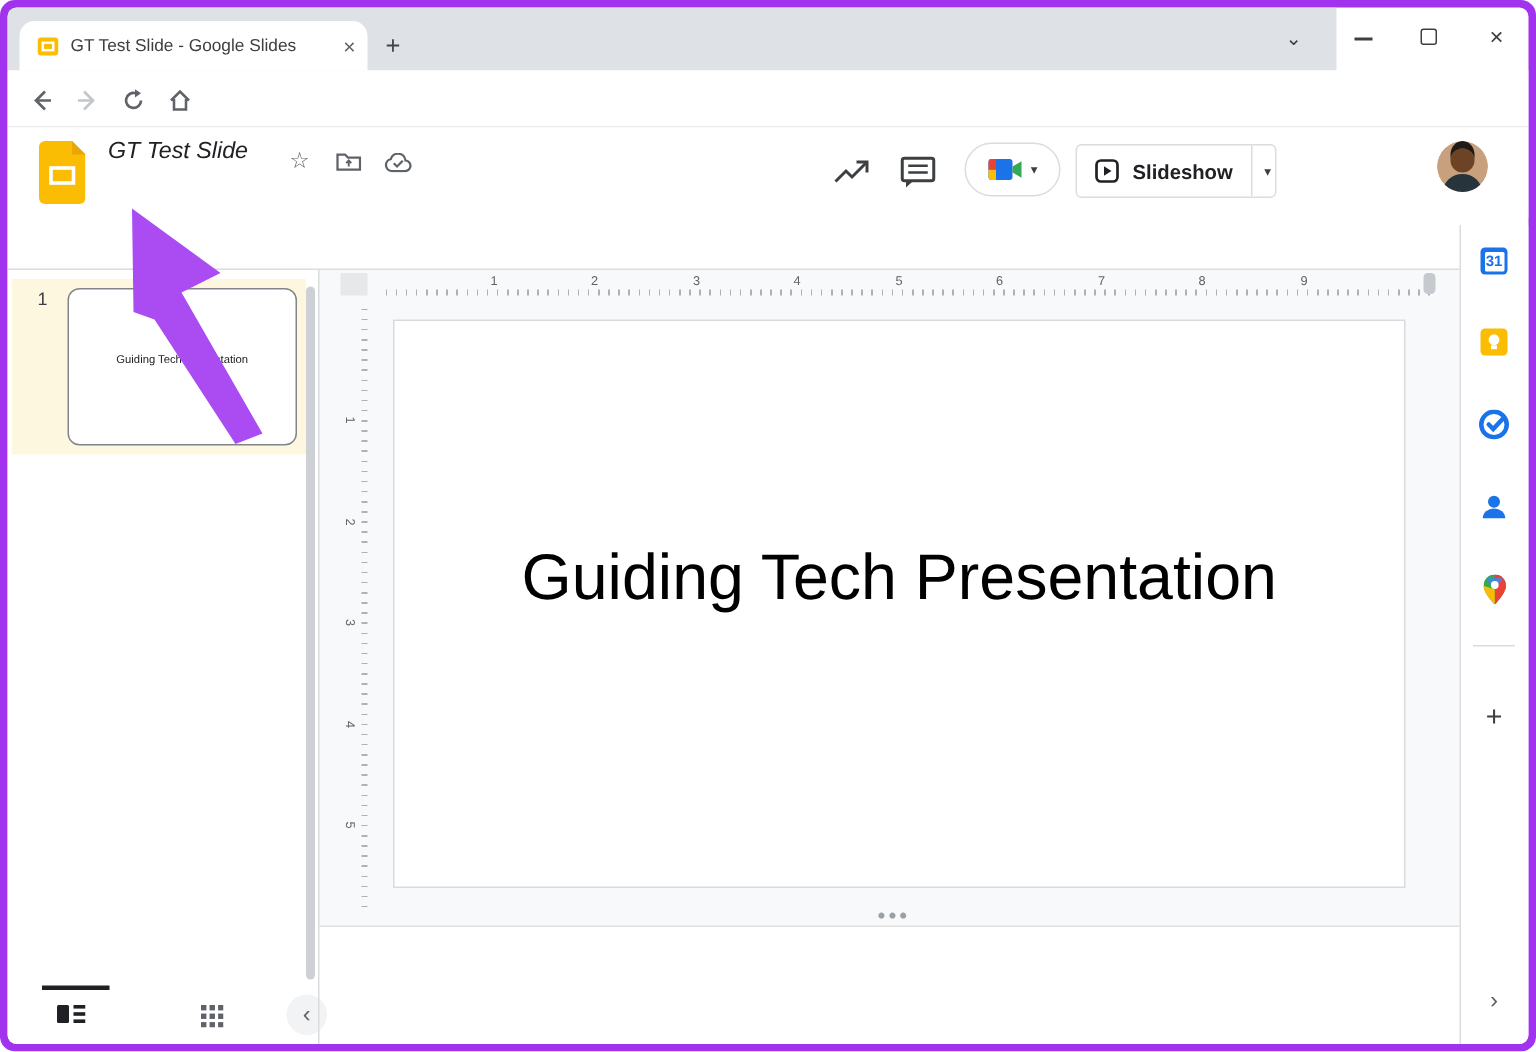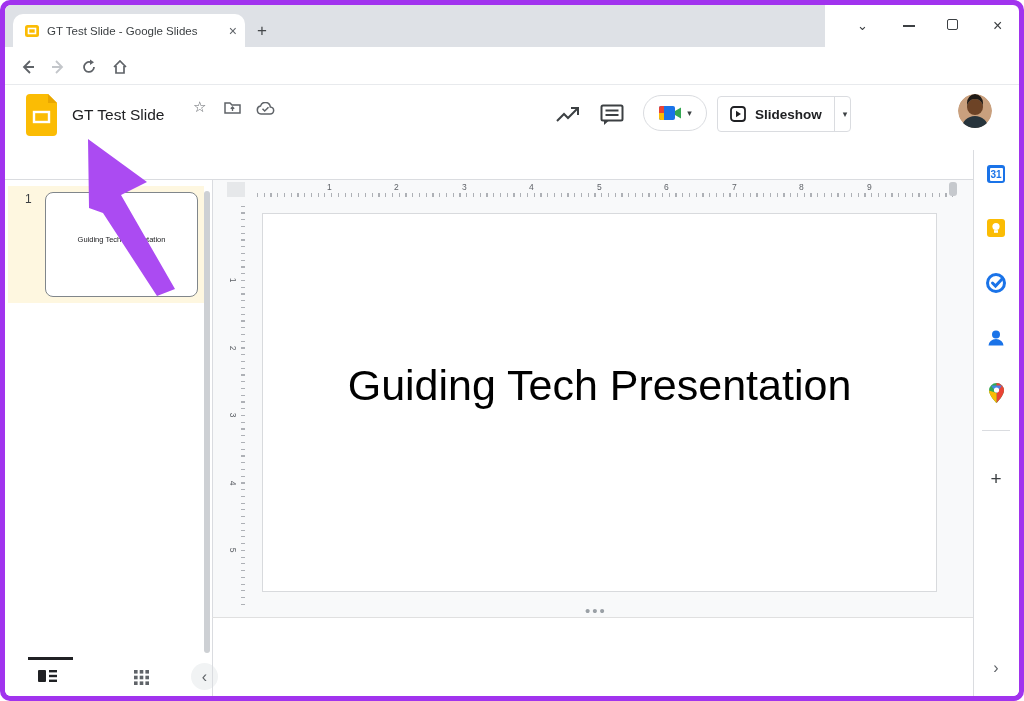--- a/index.html
+++ b/index.html
@@ -4,21 +4,21 @@
 <style>
   * { margin:0; padding:0; box-sizing:border-box; }
   body { font-family:"Liberation Sans", sans-serif; background:#fff; }
   .frame { position:relative; width:1024px; height:701px; background:#A133EE; border-radius:10px; overflow:hidden; }
   .screen { position:absolute; left:5px; top:5px; width:1014px; height:691px; background:#fff; border-radius:6px; overflow:hidden; }
   .abs { position:absolute; }
   .row { display:flex; align-items:center; }
   svg { display:block; }
 
   
-  .tabstrip { left:0; top:0; width:820px; height:42px; background:#DEE1E6; }
+  .tabstrip { left:0; top:0; width:886px; height:42px; background:#DEE1E6; }
   .tab { left:8px; top:9px; width:232px; height:33px; background:#fff; border-radius:10px 10px 0 0; display:flex; align-items:center; padding:0 8px 0 12px; }
   .tab-title { font-size:11.5px; color:#3C4043; white-space:nowrap; overflow:hidden; flex:1; margin-left:8px; }
   .tab-close { font-size:14px; color:#5F6368; margin-left:6px; cursor:default; }
   .newtab { left:252px; top:16px; font-size:17px; color:#44474A; }
   .winbtn { color:#3C4043; font-size:13px; }
   .addressbar { left:0; top:42px; width:1014px; height:38px; background:#fff; border-bottom:1px solid #E8EAED; }
   .pill { left:135px; top:48px; width:655px; height:28px; background:#F1F3F4; border-radius:14px; display:flex; align-items:center; padding:0 10px 0 12px; }
   .url { font-size:12.5px; color:#202124; white-space:nowrap; overflow:hidden; flex:1; margin-left:8px; }
   .extbadge { position:absolute; right:-4px; bottom:-3px; background:#174EA6; color:#fff; font-size:6.5px; padding:0 2px; border-radius:2px; line-height:8px; }
 
@@ -152,21 +152,21 @@
         </svg>
     <span class="abs" style="left:991px;top:50px;font-size:15px;color:#5F6368;">⋮</span>
   </div>
 
   <div class="abs" style="left:0;top:80px;width:1014px;height:60px;background:#fff;">
     <svg class="abs" style="left:21px;top:9px;" width="31" height="42" viewBox="0 0 31 42">
       <path d="M0 4 A4 4 0 0 1 4 0 H22 L31 9 V38 A4 4 0 0 1 27 42 H4 A4 4 0 0 1 0 38 Z" fill="#FBBC04"></path>
       <path d="M22 0 L31 9 H22 Z" fill="#E8A600"></path>
       <rect x="8" y="18" width="15" height="10" fill="none" stroke="#fff" stroke-width="2.4"></rect>
     </svg>
-    <span class="abs doc-title" style="left:67px;top:21px;">GT Test Slide</span>
+    <span class="abs doc-title" style="left:67px;top:7px;font-style:italic;">GT Test Slide</span>
     <span class="abs" style="left:188px;top:13px;font-size:15px;color:#5F6368;">☆</span>
     <svg class="abs" style="left:219px;top:16px;" width="17" height="14" viewBox="0 0 17 14">
           <path d="M1 2 H6 L8 4 H16 V12 H1 Z" fill="none" stroke="#5F6368" stroke-width="1.5"></path>
           <path d="M8.5 6 v4 M6.8 7.8 L8.5 6 L10.2 7.8" fill="none" stroke="#5F6368" stroke-width="1.3"></path>
         </svg>
     <svg class="abs" style="left:251px;top:17px;" width="19" height="13" viewBox="0 0 19 13">
           <path d="M5 12 a4 4 0 0 1 -.5 -7.9 a5 5 0 0 1 9.8 .9 a3.5 3.5 0 0 1 -.3 7 Z" fill="none" stroke="#5F6368" stroke-width="1.5"></path>
           <path d="M6.5 6.8 L8.7 9 L12.5 5.2" fill="none" stroke="#5F6368" stroke-width="1.5"></path>
         </svg>
     <div class="abs row menubar">

